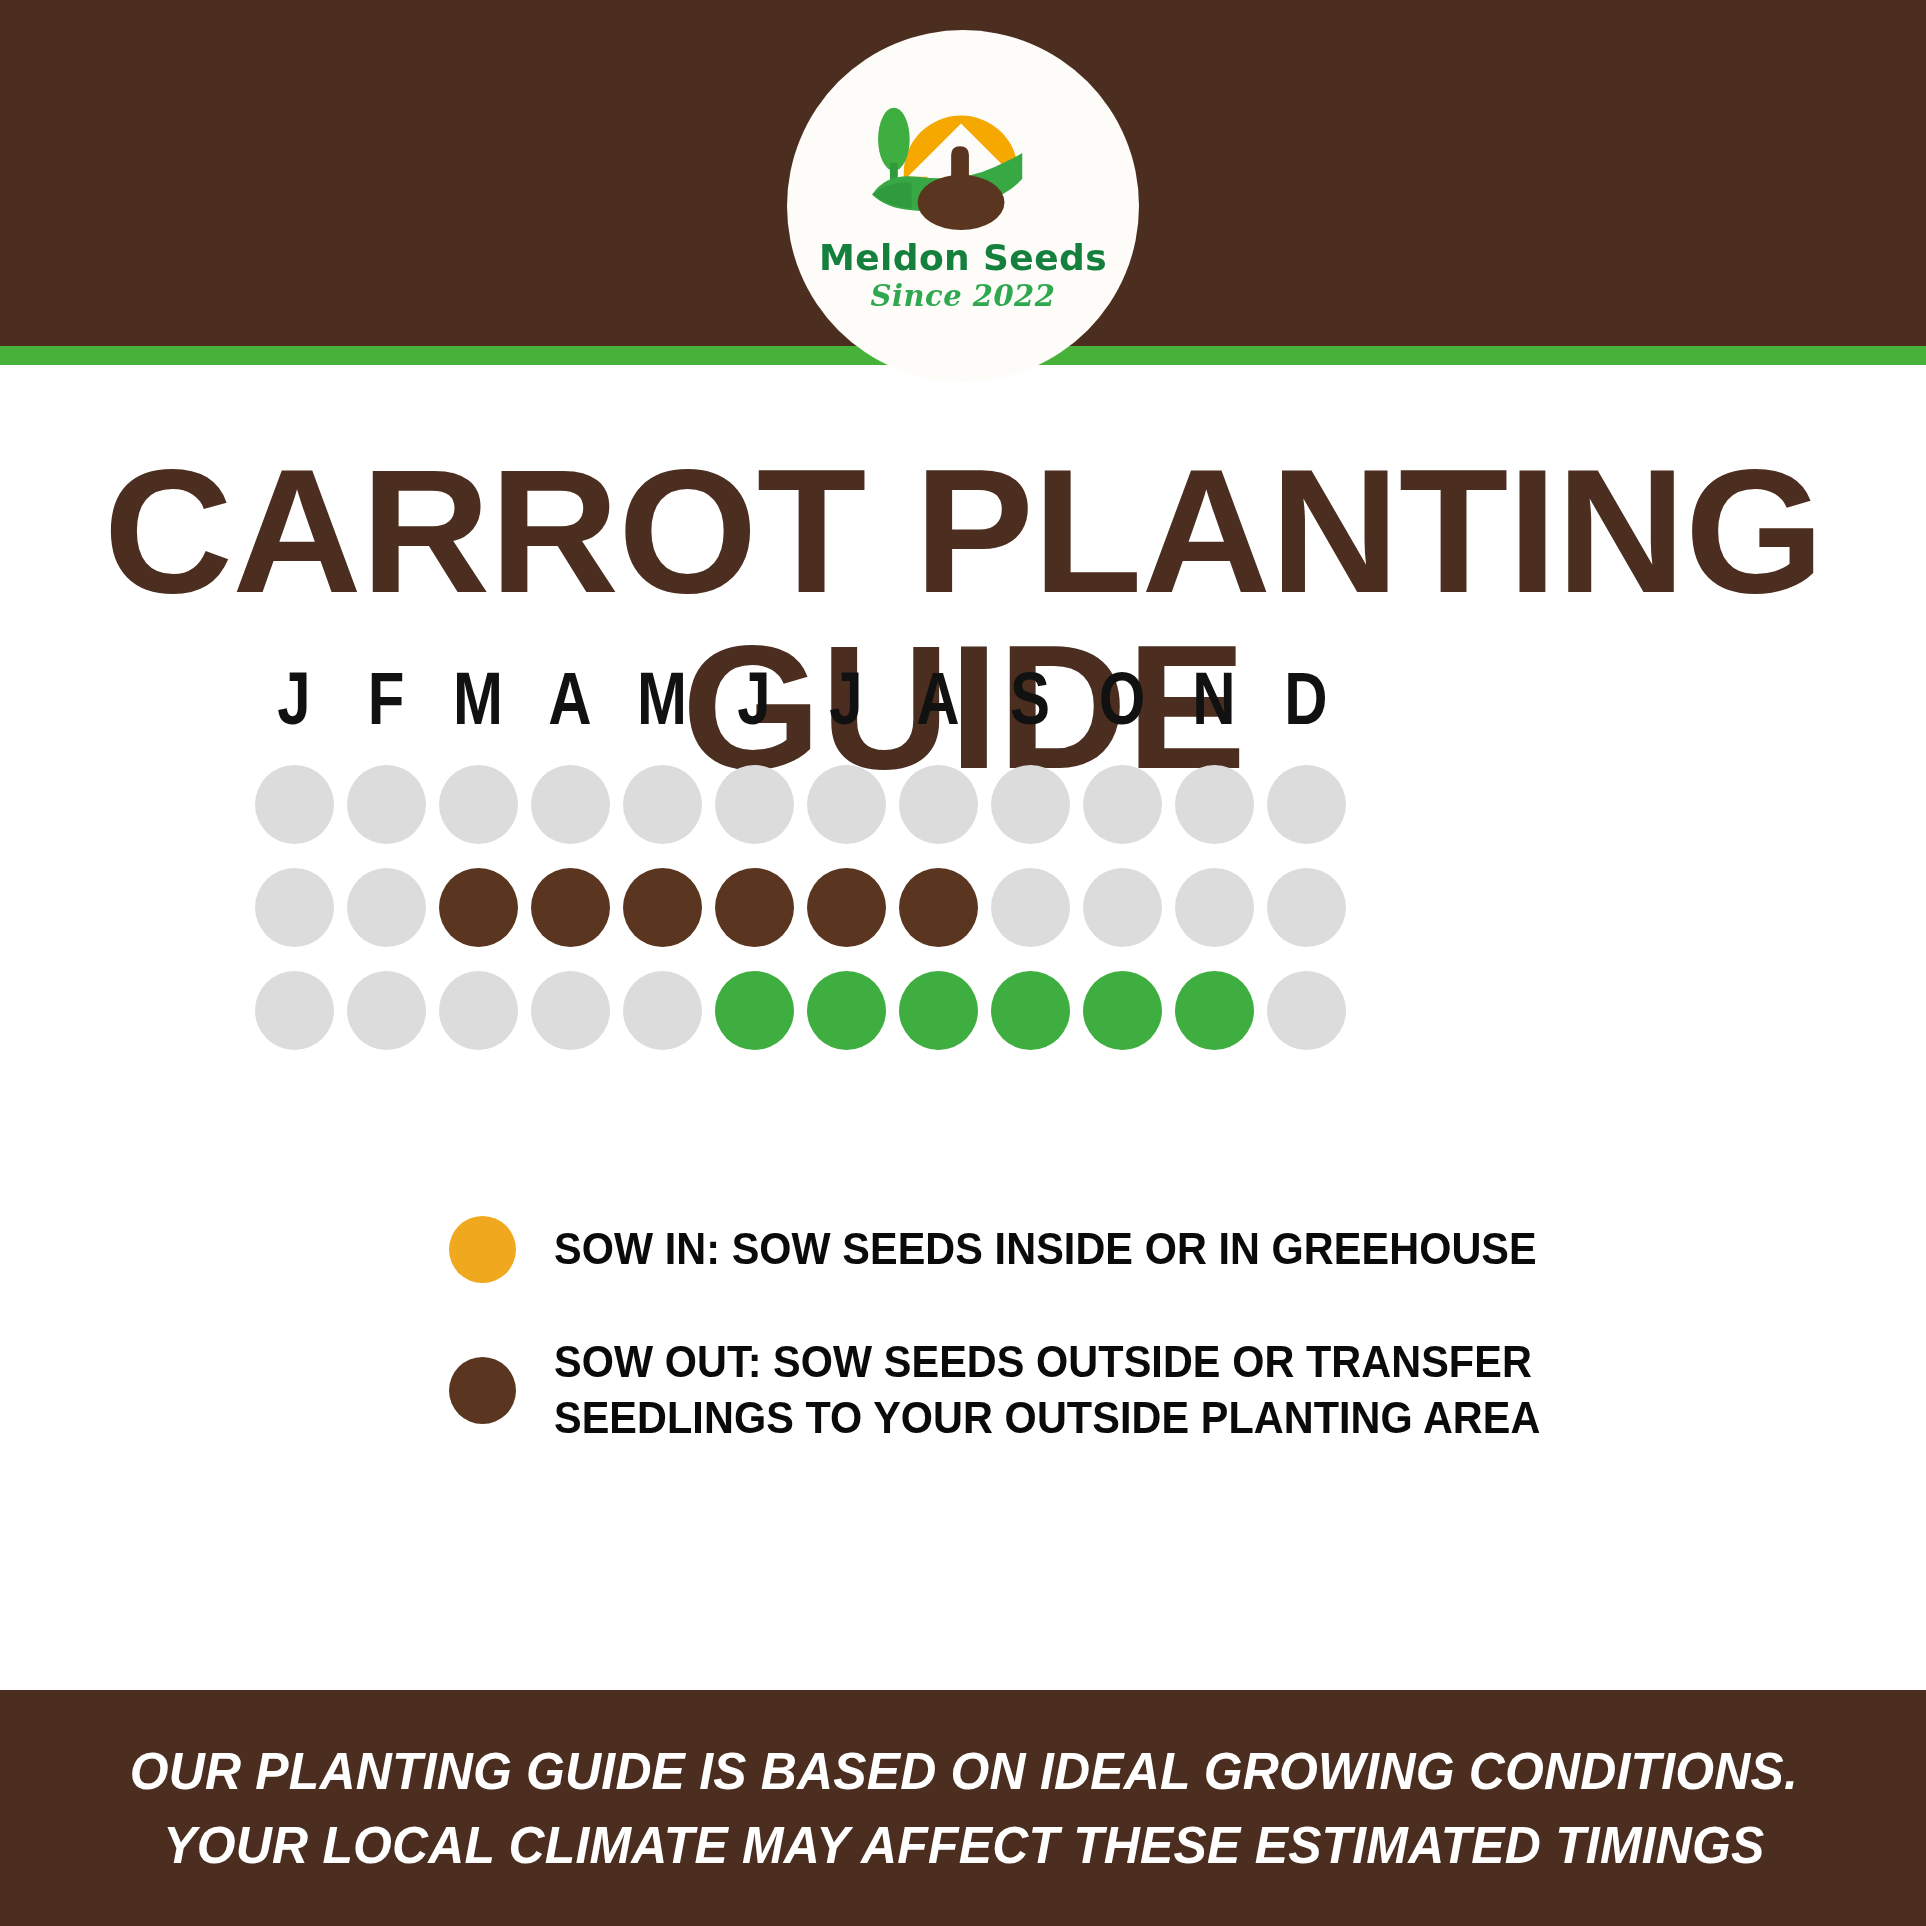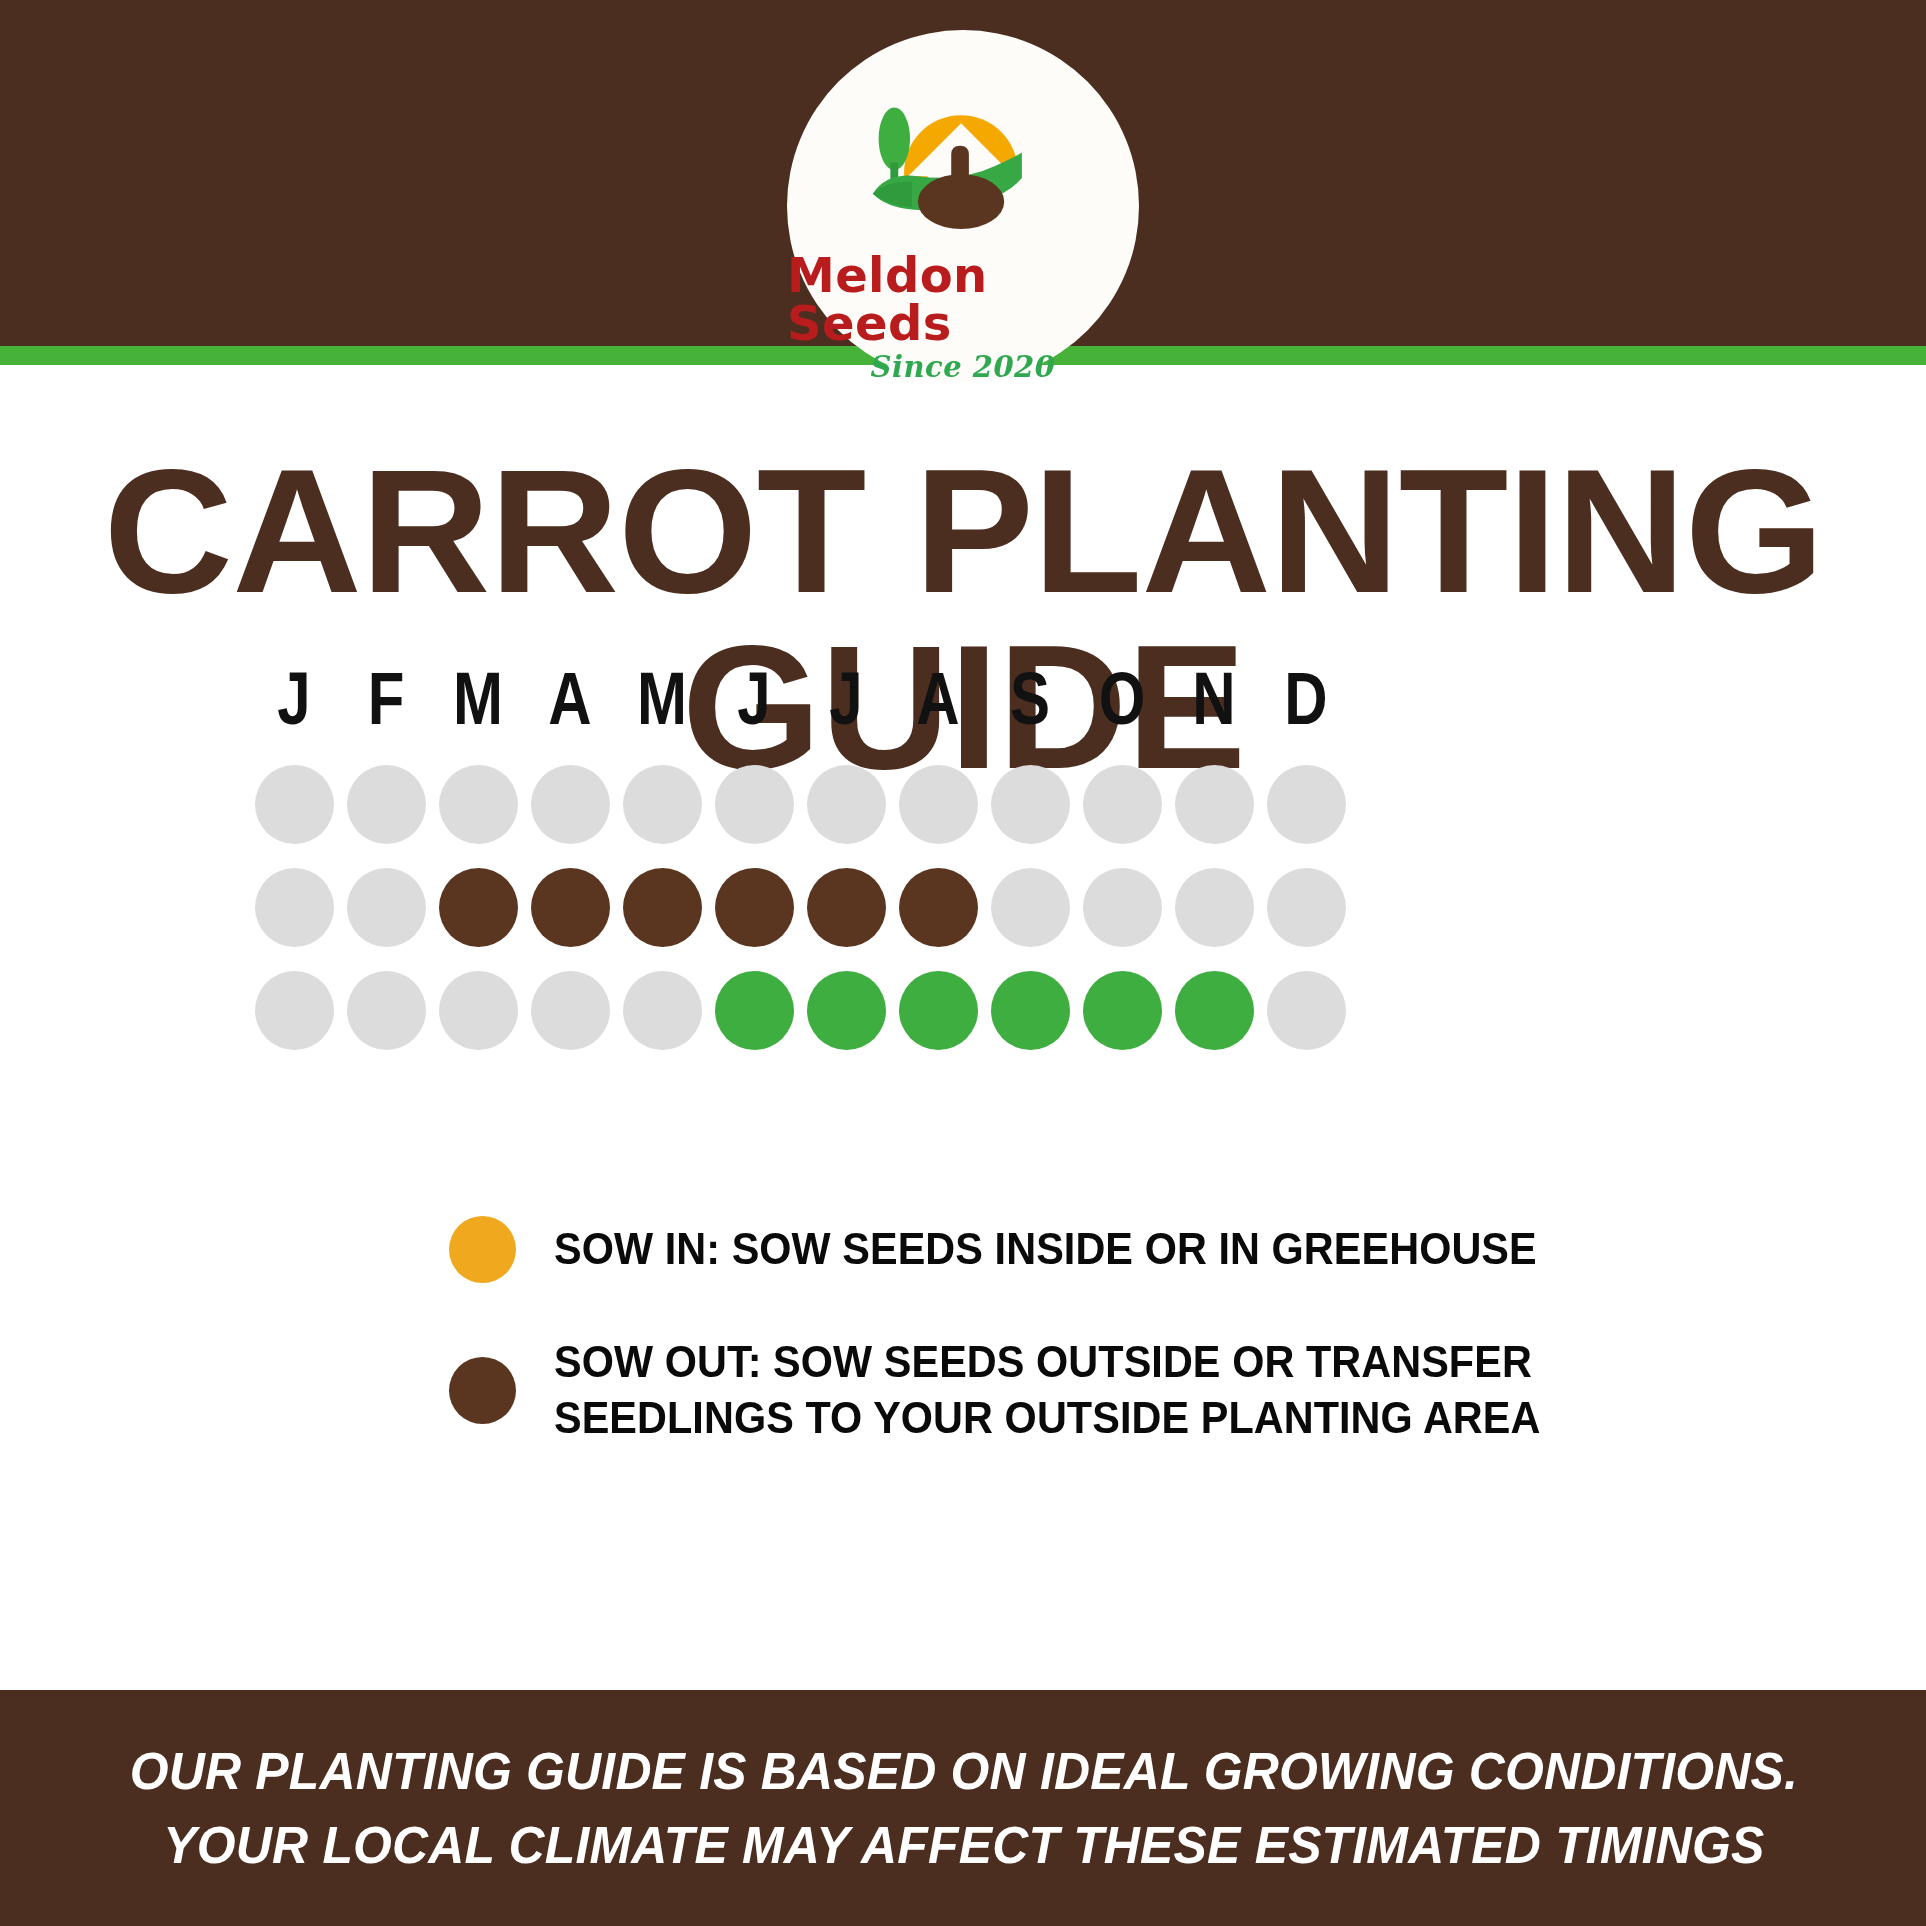--- a/index.html
+++ b/index.html
@@ -29,24 +29,24 @@
     border-radius:50%;
     z-index:5;
     display:flex; flex-direction:column;
     align-items:center; justify-content:flex-start;
     padding-top:48px;
   }
   #logo-mark{ width:194px; height:158px; }
   #logo-name{
     font-family:"DejaVu Sans", sans-serif;
     font-weight:bold;
-    font-size:48px;
-    color:#b91c1c;
+    font-size:36px;
+    color:#15803d;
     letter-spacing:0.4px;
-    margin-top:16px;
+    margin-top:4px;
     line-height:1;
   }
   #logo-since{
     font-family:"DejaVu Serif", serif;
     font-style:italic;
     font-weight:bold;
     font-size:29px;
     color:#2FA84F;
     margin-top:6px;
     line-height:1;
@@ -173,21 +173,21 @@
 
     <ellipse cx="28" cy="62" rx="16" ry="32" fill="#3FAE41"></ellipse>
     <rect x="24" y="86" width="8" height="34" fill="#2F9B3C"></rect>
 
     <path d="M6 118 q14 -22 46 -18 q44 6 78 -10 q18 -8 28 -14 l0 26 q-14 16 -40 24 q-36 12 -72 8 q-26 -2 -40 -16 Z" fill="#38A845"></path>
     <path d="M6 118 q16 -14 40 -12 l0 26 q-24 -2 -40 -14 Z" fill="#2F9B3C"></path>
 
     <ellipse cx="96" cy="126" rx="44" ry="28" fill="#5A3620"></ellipse>
   </svg>
   <div id="logo-name">Meldon Seeds</div>
-  <div id="logo-since">Since 2020</div>
+  <div id="logo-since">Since 2022</div>
 </div>
 
 <div id="main-title">CARROT PLANTING GUIDE</div>
 
 <div id="calendar">
 
   <div class="month-row">
     <div class="month-letter">J</div>
     <div class="month-letter">F</div>
     <div class="month-letter">M</div>

